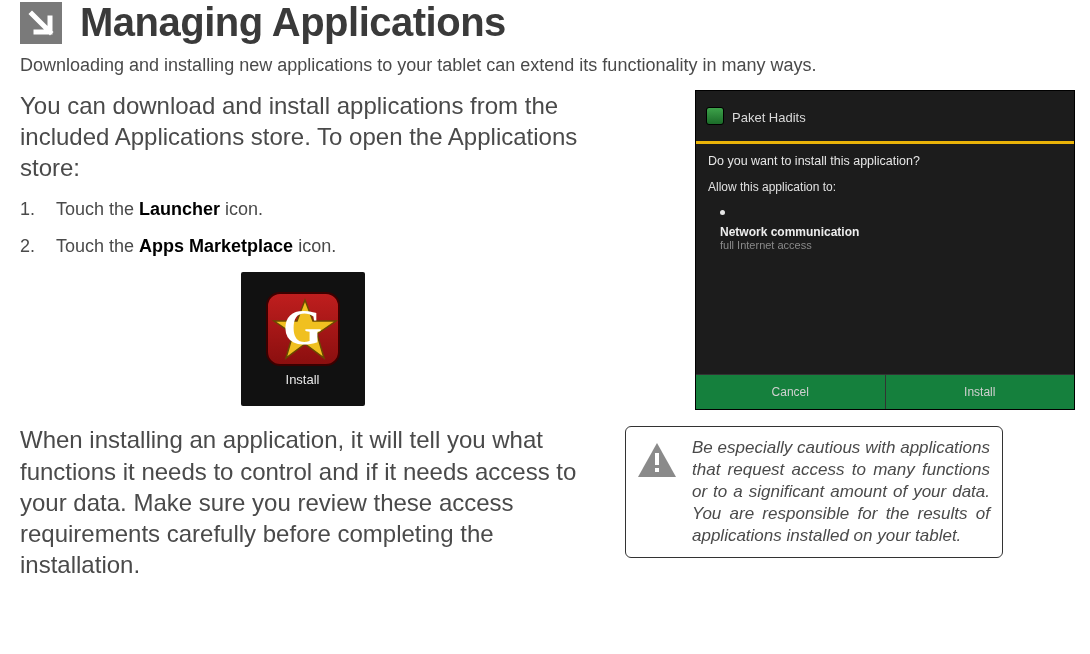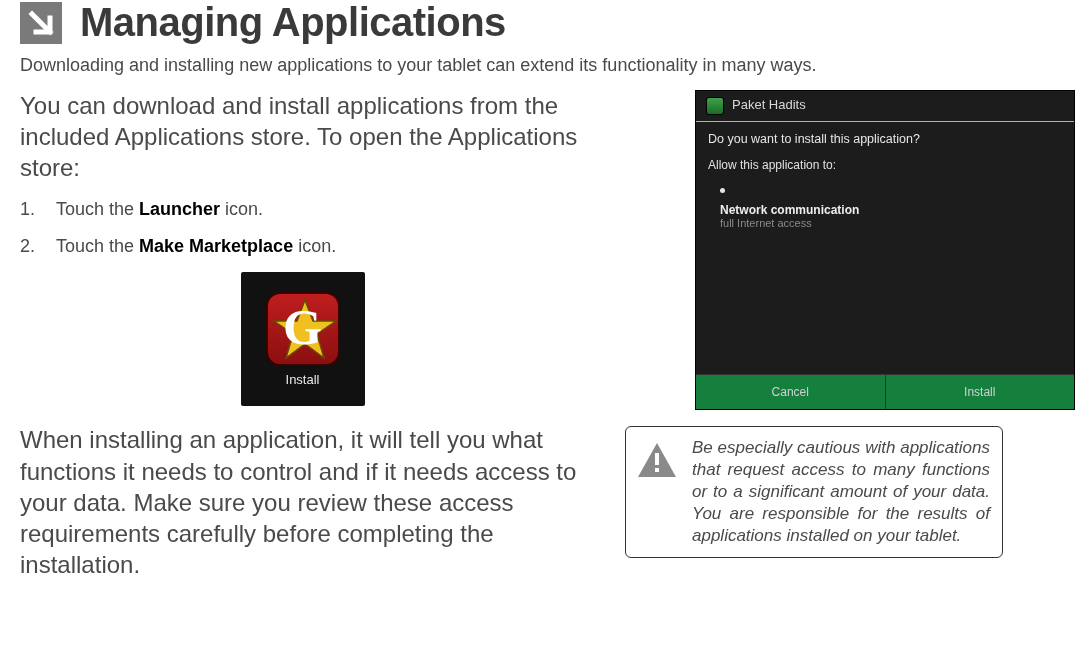--- a/index.html
+++ b/index.html
@@ -122,24 +122,24 @@
       color: #e6e6e6;
       border: 1px solid #000;
       position: relative;
       display: flex;
       flex-direction: column;
       font-size: 12px;
       overflow: hidden;
     }
     .android-header {
       display: flex;
-      align-items: flex-start;
+      align-items: flex-end;
       gap: 8px;
-      padding: 6px 10px;
-      border-bottom: 1px solid #eab308;
+      padding: 16px 10px;
+      border-bottom: 3px solid #eab308;
     }
     .android-appicon {
       width: 18px; height: 18px;
       background: linear-gradient(#3da24a, #1b6b29);
       border-radius: 3px;
       border: 1px solid #000;
     }
     .android-appname {
       font-size: 13px;
       color: #d9d9d9;
@@ -234,21 +234,21 @@
 <div class="two-col">
 
   <div class="left-col">
     <div class="para">You can download and install applications from the included Applications store. To open the Applications store:</div>
 
     <ol class="steps">
       <li>
         <span>Touch the </span><span class="bold">Launcher</span><span> icon.</span>
       </li>
       <li>
-        <span>Touch the </span><span class="bold">Make Marketplace</span><span> icon.</span>
+        <span>Touch the </span><span class="bold">Apps Marketplace</span><span> icon.</span>
       </li>
     </ol>
 
     <div class="getjar-wrap">
       <div class="getjar-tile">
         <div class="getjar-iconbox">
           <svg width="70" height="70" viewBox="0 0 70 70" style="position:absolute;left:2px;top:2px;">
             <polygon points="35,4 43,25 66,25 47,38 54,62 35,48 16,62 23,38 4,25 27,25" fill="#f0c020" stroke="#6a4a00" stroke-width="1.5"></polygon>
           </svg>
           <span class="getjar-g">G</span>

